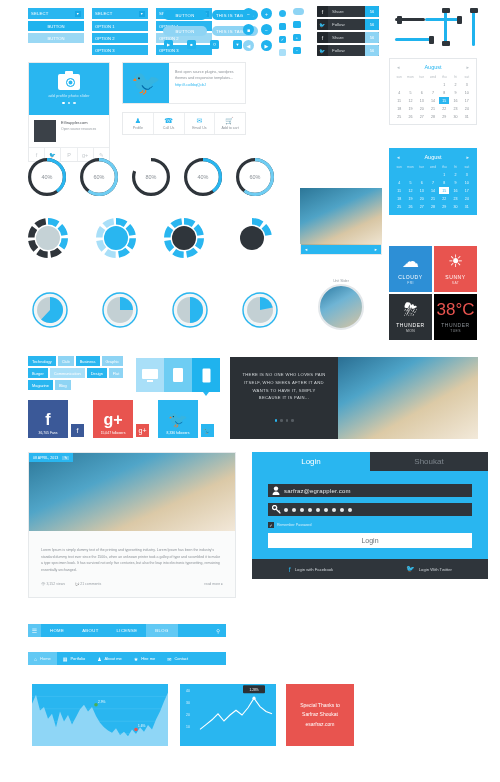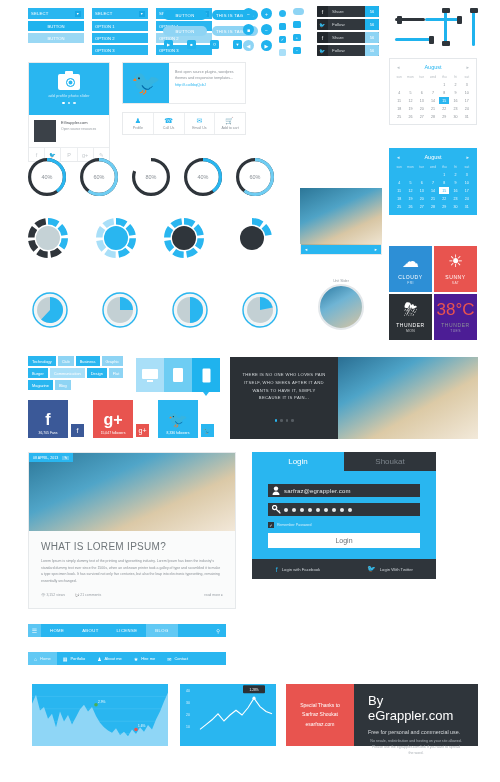--- a/index.html
+++ b/index.html
@@ -623,21 +623,21 @@
       <div class="wx-tile" style="background: rgb(232, 84, 79); color: rgb(255, 255, 255);">
         <div class="g">☀</div>
         <div class="n">SUNNY</div>
         <div class="d">SAT</div>
       </div>
       <div class="wx-tile" style="background: rgb(43, 48, 53); color: rgb(255, 255, 255);">
         <div class="g">⛈</div>
         <div class="n">THUNDER</div>
         <div class="d">MON</div>
       </div>
-      <div class="wx-tile" style="background: #4c1d95; color: rgb(232, 84, 79);">
+      <div class="wx-tile" style="background: #000000; color: rgb(232, 84, 79);">
         <div class="g">38°C</div>
         <div class="n" style="color: rgb(139, 145, 151);">THUNDER</div>
         <div class="d" style="color: rgb(180, 186, 191);">TUES</div>
       </div>
     </div>
 
   <div class="abs" style="left:28px;top:356px;width:98px;display:flex;flex-wrap:wrap;gap:2px;">
     <span class="tag">Technology</span>
     <span class="tag l">Club</span>
     <span class="tag">Business</span>
@@ -700,31 +700,30 @@
   <div class="abs sc-mini" style="left:201px;top:424px;width:13px;height:13px;background:#29b6f0;">🐦</div>
 
   <div class="abs blog" style="left:28px;top:452px;width:208px;">
     <div style="position:relative;height:78px;background:linear-gradient(155deg,#2c7697 0%,#50a5c8 35%,#dbc9a7 68%,#f2e8d9 100%);">
       <div class="blog-date abs" style="left:0;top:0;">
         <span>08 APRIL, 2013</span>
         <span style="background:#5cc6f3;padding:0 2px;">✎</span>
       </div>
     </div>
     <div style="padding:10px 12px 11px;">
-      <div class="blog-title">WHAT IS LOREM IPSUM?</div>
       <div class="blog-body">Lorem Ipsum is simply dummy text of the printing and typesetting industry. Lorem Ipsum has been the industry's standard dummy text ever since the 1500s, when an unknown printer took a galley of type and scrambled it to make a type specimen book. It has survived not only five centuries, but also the leap into electronic typesetting, remaining essentially unchanged.</div>
       <div class="blog-foot">
         <span>👁 <span>3,152 views</span></span>
         <span>💬 <span>21 comments</span></span>
         <span class="mr">read more ▸</span>
       </div>
     </div>
   </div>
 
-  <div class="abs" style="left:252px;top:452px;width:184px;">
+  <div class="abs" style="left:252px;top:452px;width:236px;">
     <div class="login-tabs">
       <div class="login-tab lt-a">Login</div>
       <div class="login-tab lt-b">Shoukat</div>
     </div>
     <div class="login-body">
       <div class="lg-field">
         <span class="lg-ic">
           <svg width="8" height="9" viewBox="0 0 8 9">
               <circle cx="4" cy="2.6" r="2.2" fill="#fff"></circle>
               <path d="M0.5 9c0-2.2 1.6-3.6 3.5-3.6S7.5 6.8 7.5 9z" fill="#fff"></path>
@@ -828,21 +827,14 @@
       </svg>
   </div>
 
   <div class="abs ft-red" style="left:286px;top:684px;width:68px;height:62px;">
     <div>
       <div>Special Thanks to</div>
       <div>Sarfraz Shoukat</div>
       <div>esarfraz.com</div>
     </div>
   </div>
-  <div class="abs ft-dark" style="left:354px;top:684px;width:124px;height:62px;">
-    <div class="ft-h">By eGrappler.com</div>
-    <div class="ft-p1">Free for personal and commercial use.</div>
-    <div class="ft-p2">No resale, redistribution and hosting on your site allowed.</div>
-    <div class="ft-p2" style="margin-top:0;">Please use the egrappler.com link if you want to spread</div>
-    <div class="ft-p2" style="margin-top:0;">the word.</div>
-  </div>
 
 </div>
 
 </body></html>

